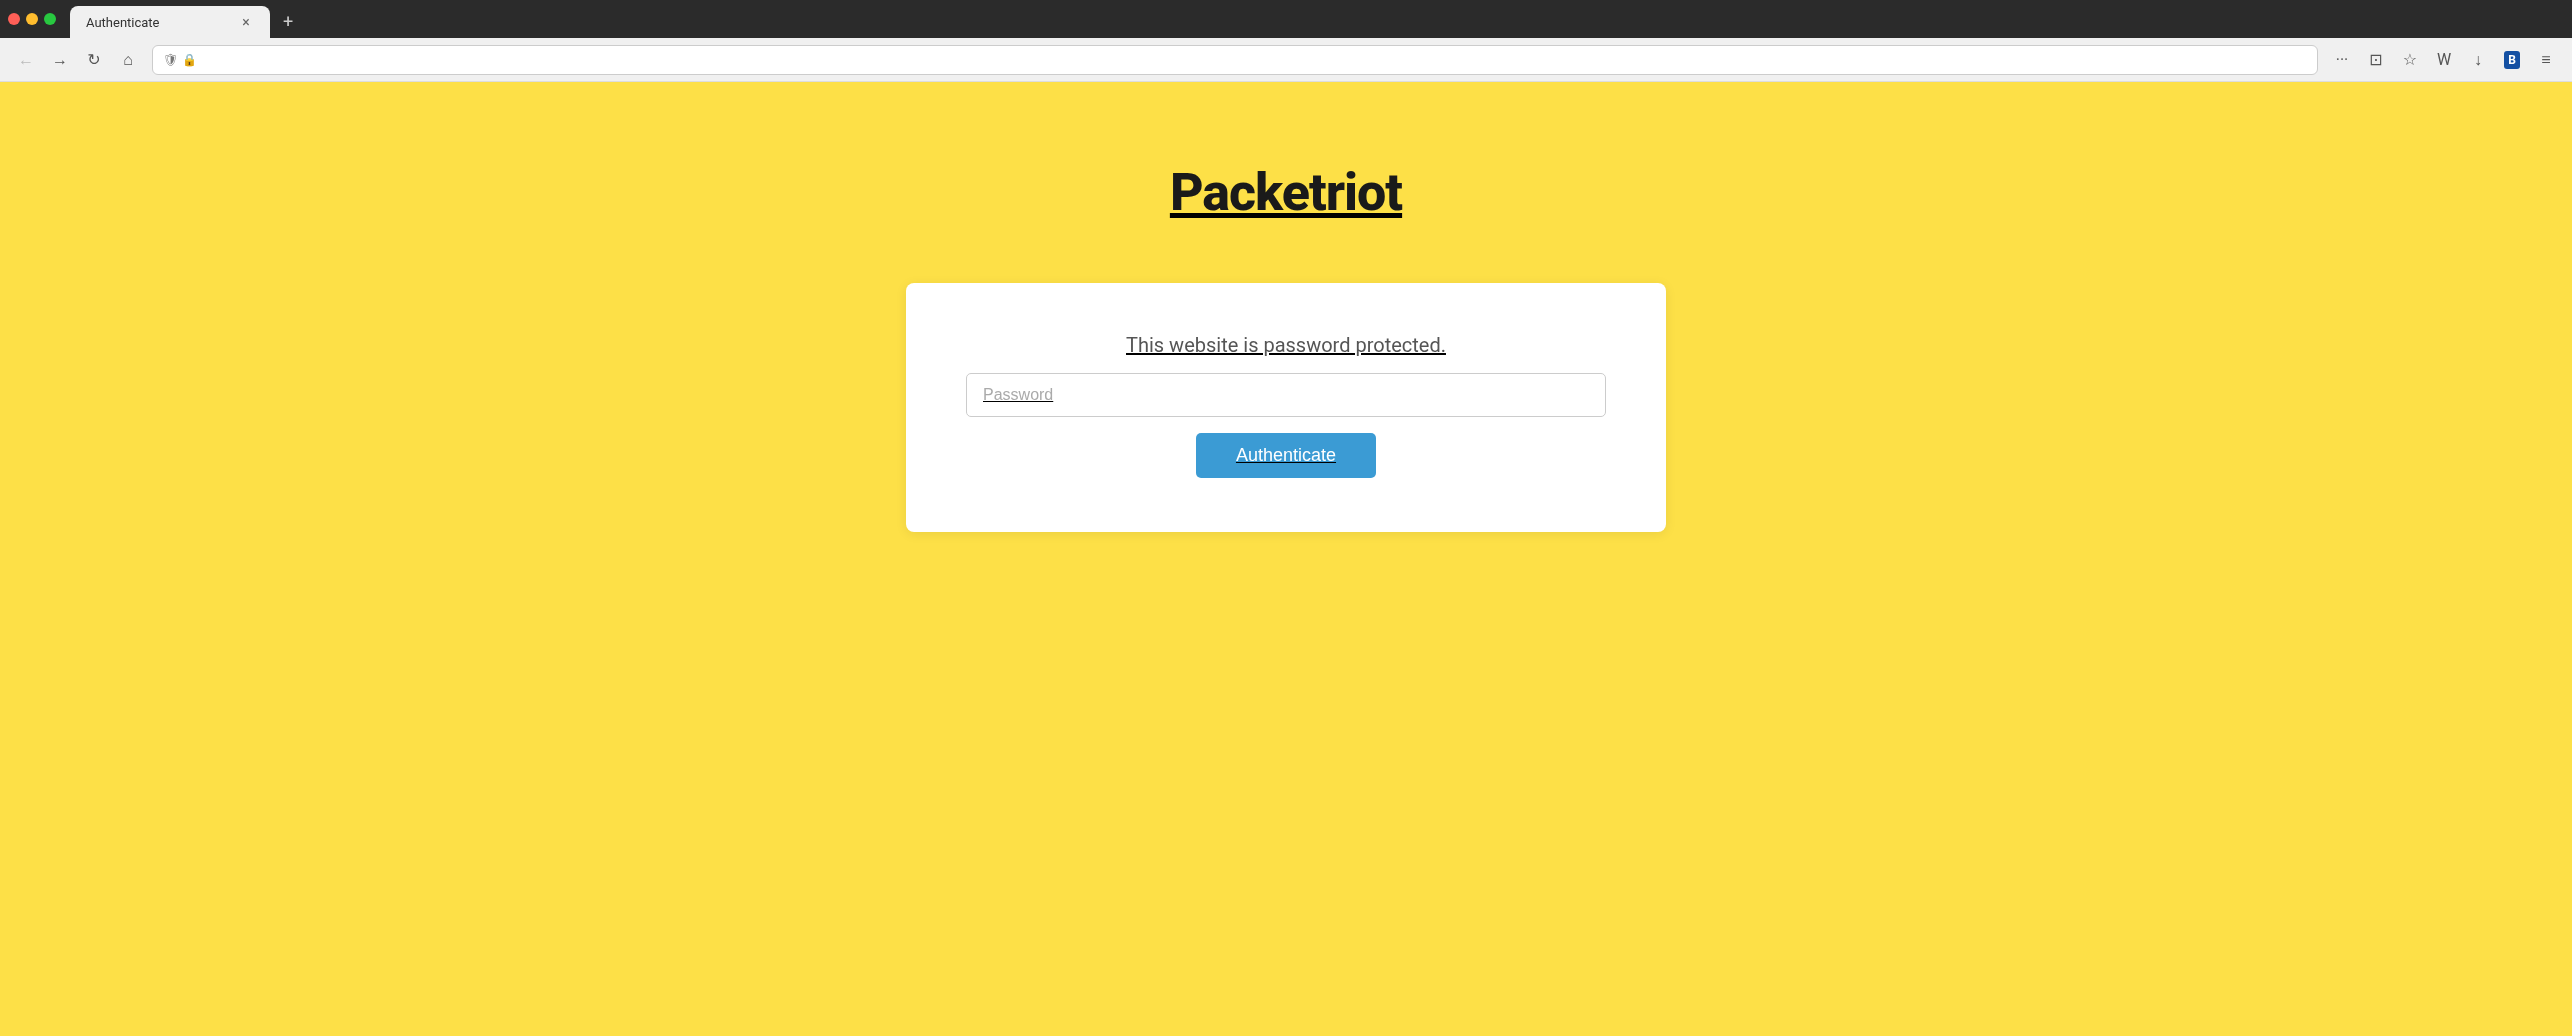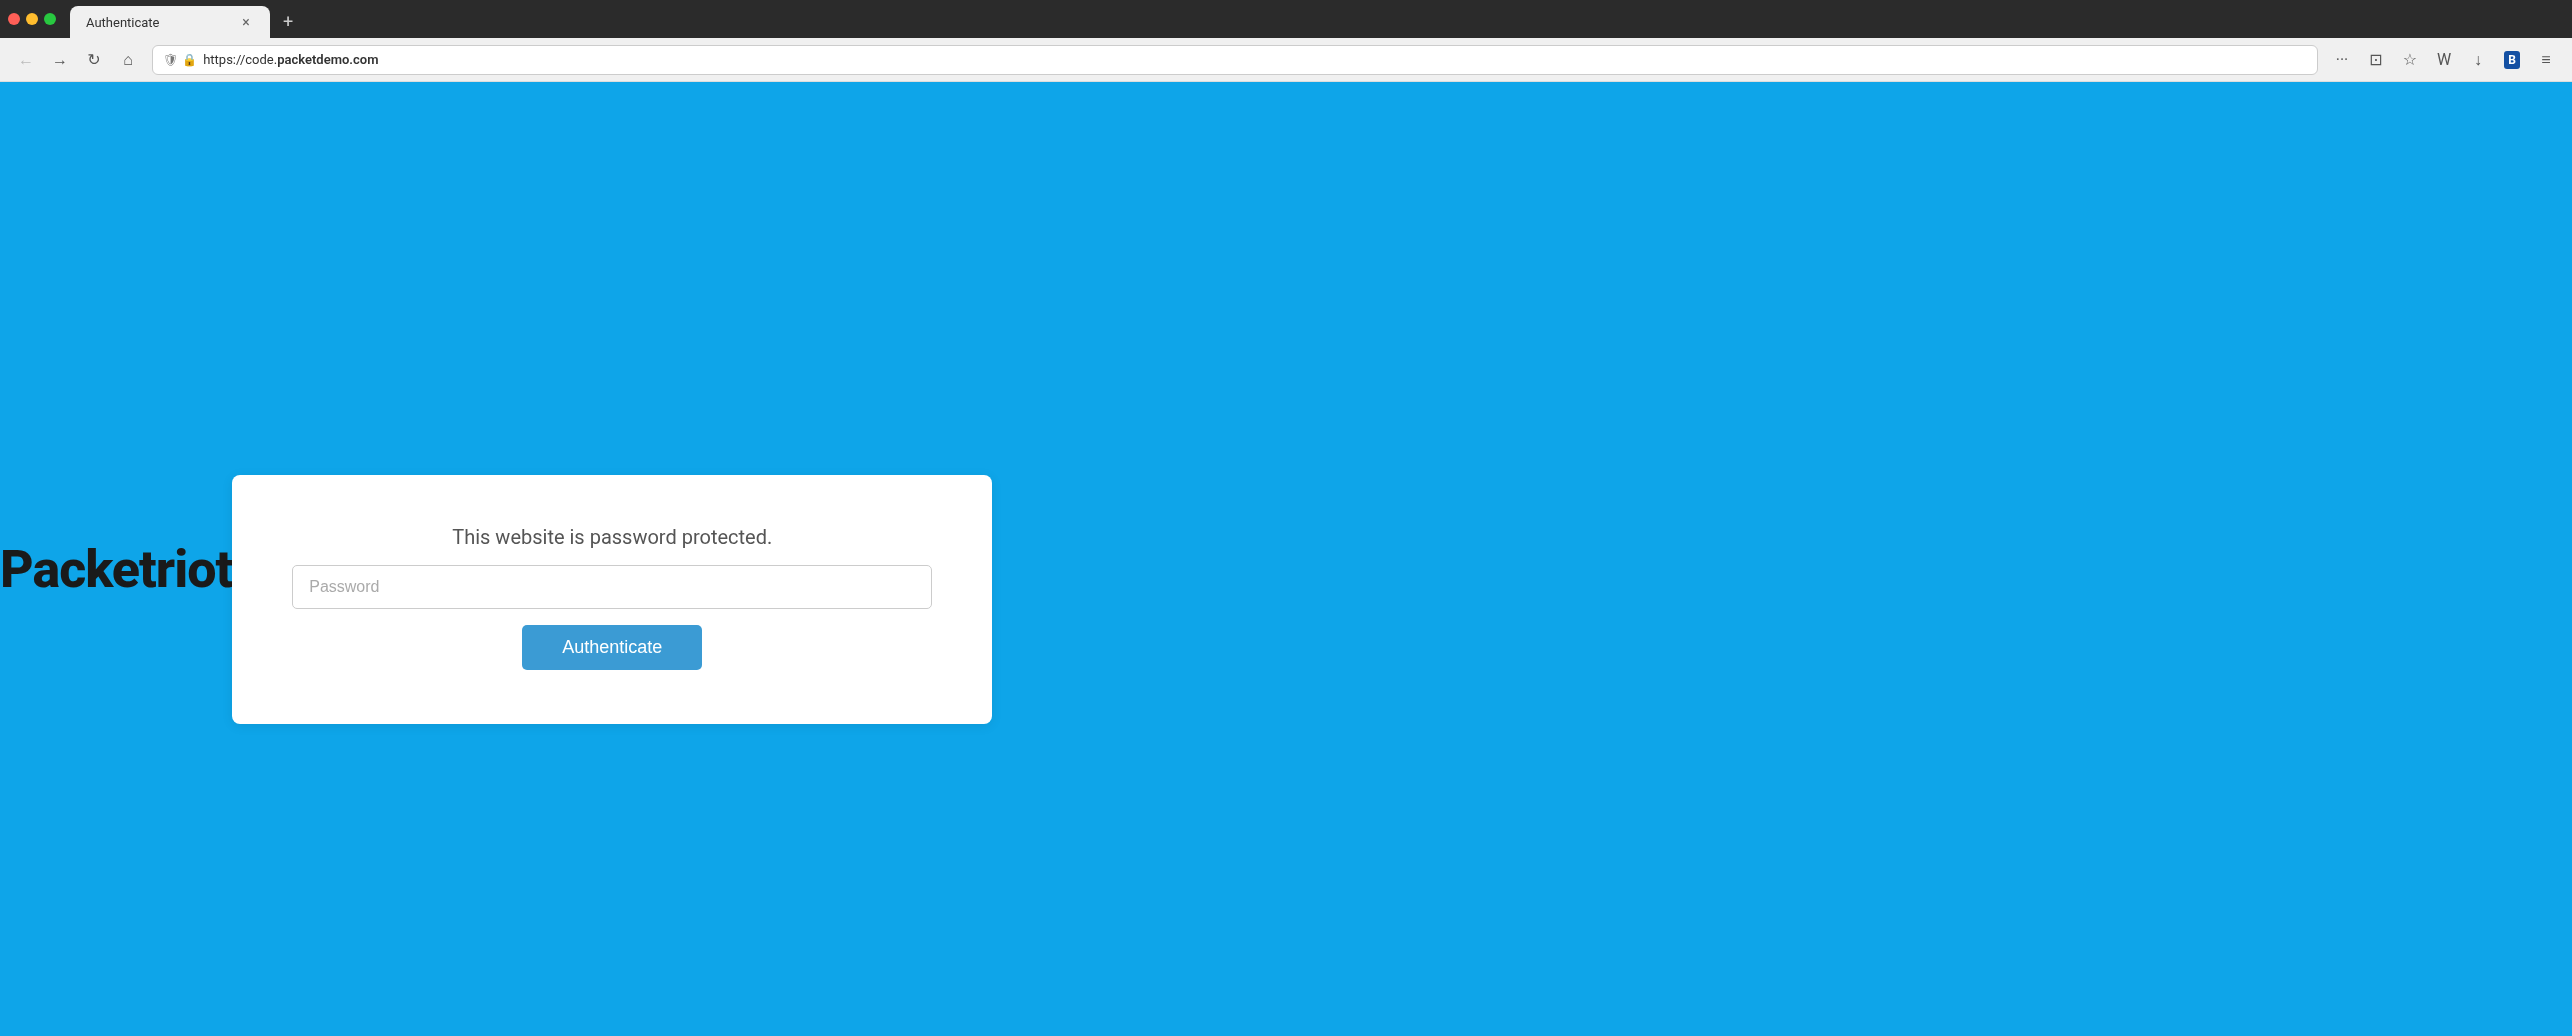--- a/index.html
+++ b/index.html
@@ -147,26 +147,27 @@
       height: 28px;
       display: flex;
       align-items: center;
       justify-content: center;
       cursor: pointer;
       border-radius: 4px;
     }
 
     
     .page-content {
-      background: #0ea5e9;
+      background: #fde047;
       min-height: calc(100vh - 82px);
       display: flex;
-      flex-direction: row;
+      flex-direction: column;
       align-items: center;
       padding-top: 80px;
+      text-decoration: underline;
     }
 
     .site-title {
       font-size: 52px;
       font-weight: 800;
       color: #1a1a1a;
       margin-bottom: 60px;
       letter-spacing: -1px;
     }
 
@@ -245,23 +246,20 @@
   </div>
   <div class="nav-btn">
     <span>⌂</span>
   </div>
 
   <div class="address-bar-wrap">
     <div class="address-bar-icons">
       <span>🛡</span>
       <span>🔒</span>
     </div>
-    <div class="address-text">
-      <span>https://code.</span><span class="domain">packetdemo.com</span>
-    </div>
   </div>
 
   <div class="nav-right">
     <div class="nav-right-btn">
       <span>···</span>
     </div>
     <div class="nav-right-btn">
       <span>⊡</span>
     </div>
     <div class="nav-right-btn">

